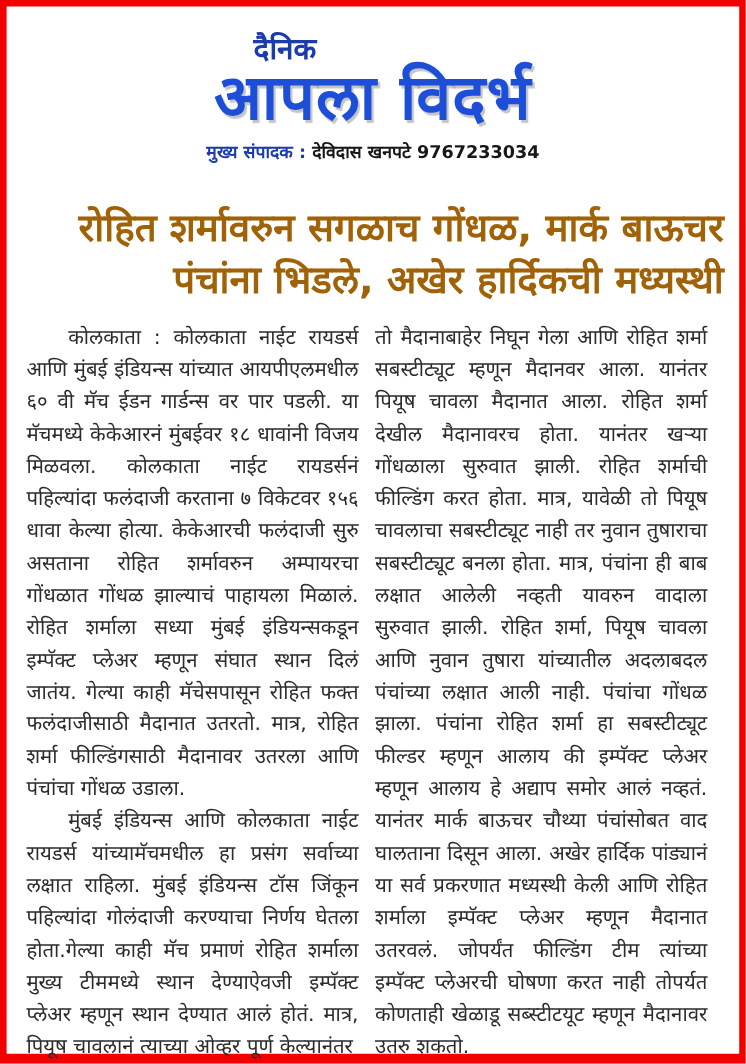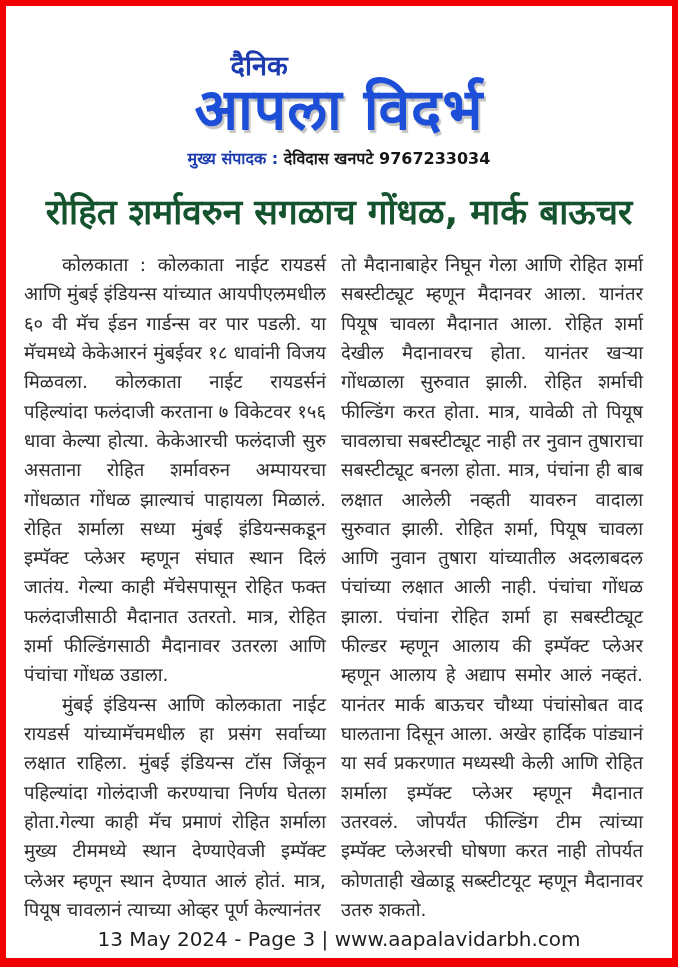--- a/index.html
+++ b/index.html
@@ -20,46 +20,45 @@
   
   .masthead { text-align: center; padding-top: 26px; }
   .logo-block { display: inline-block; text-align: left; }
   .tagline {
     display: block;
     margin-left: 36px;
     color: #1c3bae;
     font-size: 27px;
     font-weight: bold;
     line-height: 1.05;
-    margin-top: 20px;
   }
   .paper-title {
     display: block;
     color: #1d4ed8;
     font-size: 57px;
     font-weight: 800;
     line-height: 1.02;
     letter-spacing: 1px;
     text-shadow: 2px 3px 1px rgba(125,125,125,0.45);
   }
   .editor-line {
     margin-top: 9px;
     font-size: 16px;
     font-weight: bold;
   }
   .editor-label { color: #1c3bae; }
   .editor-value { color: #171717; }
   
   .headline {
-    margin-top: 20px;
+    margin-top: 36px;
     padding: 0 14px;
-    text-align: center;
+    text-align: right;
     font-size: 35px;
     font-weight: bold;
-    color: #14532d;
+    color: #a16207;
     line-height: 1.33;
   }
   
   .columns {
     flex: 1;
     display: flex;
     gap: 15px;
     padding: 14px 29px 0 18px;
     align-items: flex-start;
   }
@@ -90,20 +89,21 @@
       <span class="paper-title">आपला विदर्भ</span>
     </div>
     <div class="editor-line">
       <span class="editor-label">मुख्य संपादक :</span>
       <span class="editor-value">देविदास खनपटे 9767233034</span>
     </div>
   </div>
 
   <h1 class="headline">
     <span>रोहित शर्मावरुन सगळाच गोंधळ, मार्क बाऊचर</span><br>
+    <span>पंचांना भिडले, अखेर हार्दिकची मध्यस्थी</span>
   </h1>
 
   <div class="columns">
     <div class="col">
       <p class="indent">कोलकाता : कोलकाता नाईट रायडर्स आणि मुंबई इंडियन्स यांच्यात आयपीएलमधील ६० वी मॅच ईडन गार्डन्स वर पार पडली. या मॅचमध्ये केकेआरनं मुंबईवर १८ धावांनी विजय मिळवला. कोलकाता नाईट रायडर्सनं पहिल्यांदा फलंदाजी करताना ७ विकेटवर १५६ धावा केल्या होत्या. केकेआरची फलंदाजी सुरु असताना रोहित शर्मावरुन अम्पायरचा गोंधळात गोंधळ झाल्याचं पाहायला मिळालं. रोहित शर्माला सध्या मुंबई इंडियन्सकडून इम्पॅक्ट प्लेअर म्हणून संघात स्थान दिलं जातंय. गेल्या काही मॅचेसपासून रोहित फक्त फलंदाजीसाठी मैदानात उतरतो. मात्र, रोहित शर्मा फील्डिंगसाठी मैदानावर उतरला आणि पंचांचा गोंधळ उडाला.</p>
       <p class="indent">मुंबई इंडियन्स आणि कोलकाता नाईट रायडर्स यांच्यामॅचमधील हा प्रसंग सर्वाच्या लक्षात राहिला. मुंबई इंडियन्स टॉस जिंकून पहिल्यांदा गोलंदाजी करण्याचा निर्णय घेतला होता.गेल्या काही मॅच प्रमाणं रोहित शर्माला मुख्य टीममध्ये स्थान देण्याऐवजी इम्पॅक्ट प्लेअर म्हणून स्थान देण्यात आलं होतं. मात्र, पियूष चावलानं त्याच्या ओव्हर पूर्ण केल्यानंतर</p>
     </div>
     <div class="col">
       <p>तो मैदानाबाहेर निघून गेला आणि रोहित शर्मा सबस्टीट्यूट म्हणून मैदानवर आला. यानंतर पियूष चावला मैदानात आला. रोहित शर्मा देखील मैदानावरच होता. यानंतर खऱ्या गोंधळाला सुरुवात झाली.  रोहित शर्माची फील्डिंग करत होता. मात्र, यावेळी तो पियूष चावलाचा सबस्टीट्यूट नाही तर नुवान तुषाराचा सबस्टीट्यूट बनला होता. मात्र, पंचांना ही बाब लक्षात आलेली नव्हती यावरुन वादाला सुरुवात झाली.  रोहित शर्मा, पियूष चावला आणि नुवान तुषारा यांच्यातील अदलाबदल पंचांच्या लक्षात आली नाही. पंचांचा गोंधळ झाला. पंचांना रोहित शर्मा हा सबस्टीट्यूट फील्डर म्हणून आलाय की इम्पॅक्ट प्लेअर म्हणून आलाय हे अद्याप समोर आलं नव्हतं. यानंतर मार्क बाऊचर चौथ्या पंचांसोबत वाद घालताना दिसून आला.  अखेर हार्दिक पांड्यानं या सर्व प्रकरणात मध्यस्थी केली आणि रोहित शर्माला इम्पॅक्ट प्लेअर म्हणून मैदानात उतरवलं. जोपर्यंत फील्डिंग टीम त्यांच्या इम्पॅक्ट प्लेअरची घोषणा करत नाही तोपर्यत कोणताही खेळाडू सब्स्टीटयूट म्हणून मैदानावर उतरु शकतो.</p>
     </div>

